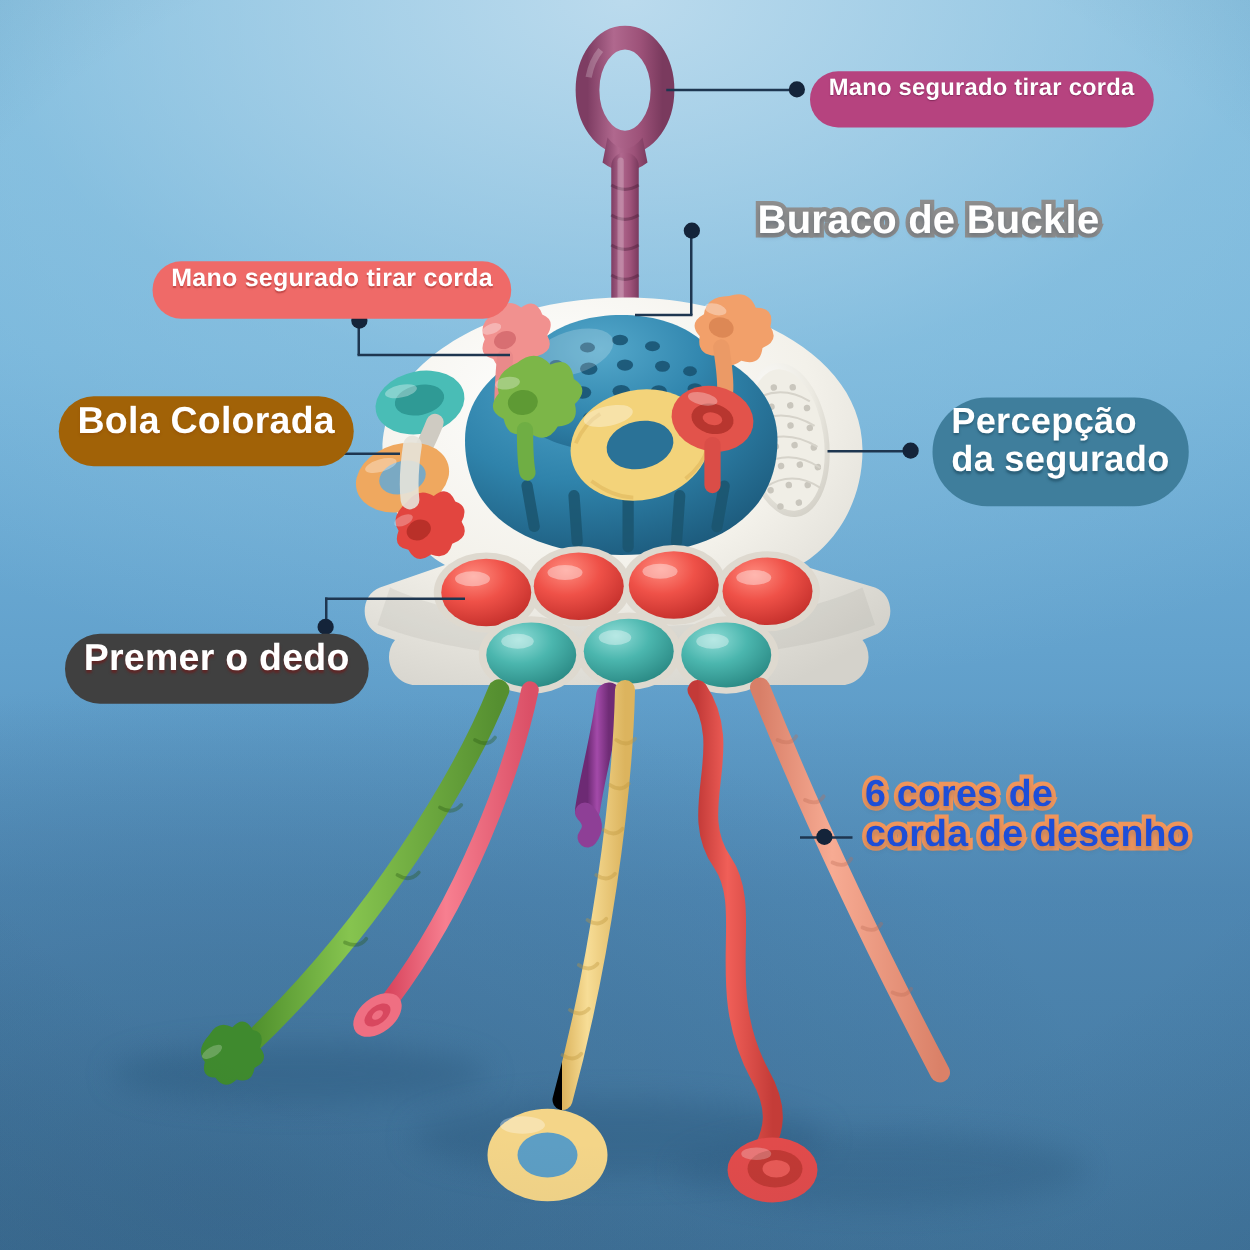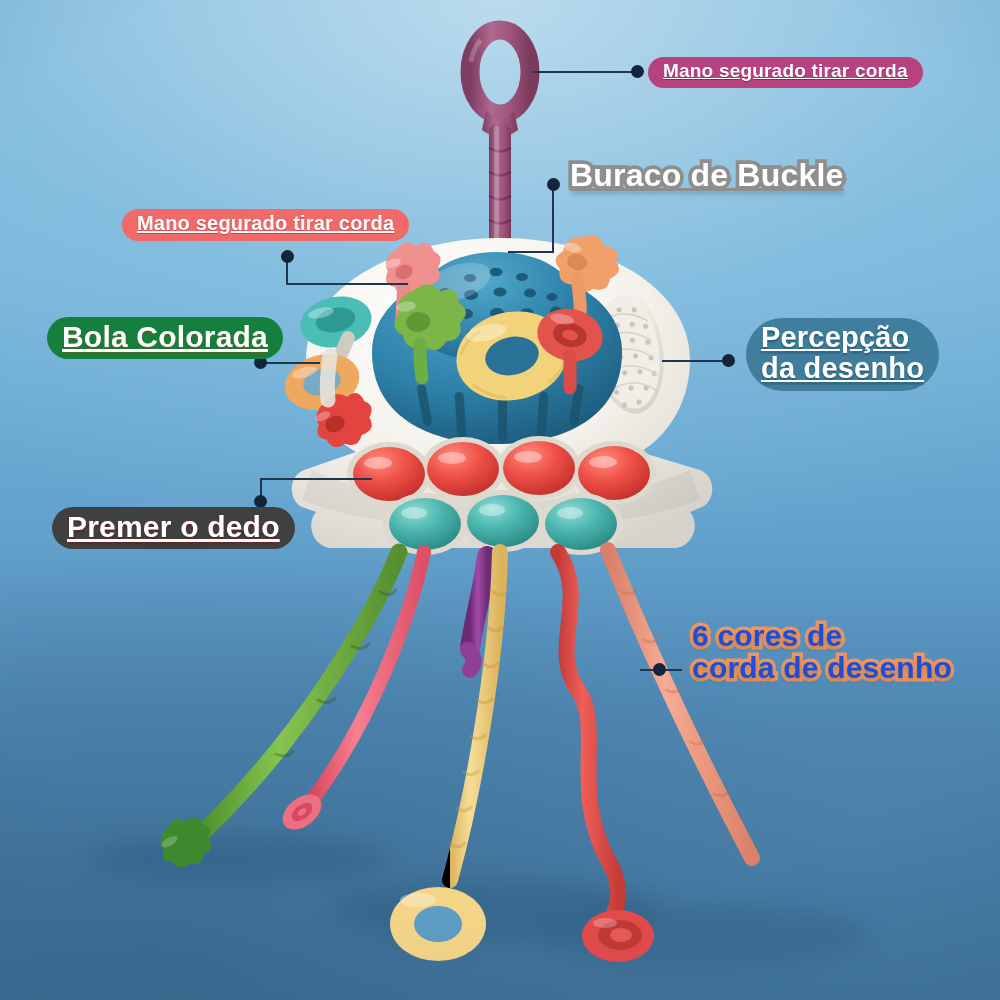--- a/index.html
+++ b/index.html
@@ -37,28 +37,27 @@
   .label{
     position:absolute;
     font-weight:bold;
     color:#ffffff;
     line-height:1.08;
     white-space:pre-line;
     letter-spacing:.2px;
   }
   .label.pill{
     border-radius:999px;
-    padding:4px 15px 6px 15px;
-    text-decoration:underline;
+    padding:4px 15px 20px 15px;
   }
   .lab-magenta{background:#b6437f;font-size:19px;padding:3px 13px 5px;
       text-shadow:0 1px 1px rgba(90,20,60,.55);}
   .lab-coral{background:#ef6a68;font-size:20px;padding:3px 13px 5px;
       text-shadow:0 1px 1px rgba(150,40,40,.5);}
-  .lab-orange{background:#15803d;font-size:30px;padding:3px 17px 7px;
+  .lab-orange{background:#a16207;font-size:30px;padding:3px 17px 7px;
       text-shadow:0 2px 2px rgba(140,70,10,.45);}
   .lab-red{background:#404040;font-size:30px;padding:3px 17px 7px;
       text-shadow:0 2px 2px rgba(130,10,10,.5);}
   .lab-teal{background:#3f7e9c;font-size:29px;padding:5px 17px 9px;
       text-shadow:0 2px 2px rgba(20,60,80,.5);}
   .lab-stroke-grey{
     font-size:32px;
     color:#ffffff;
     -webkit-text-stroke:7px #8e8e8e;
     paint-order:stroke fill;
@@ -464,27 +463,27 @@
 
   <div class="leader h" style="left:260px;top:478px;width:112px;"></div>
   <div class="leader v" style="left:260px;top:478px;height:22px;"></div>
   <div class="dot" style="left:254px;top:495px;"></div>
 
   <div class="leader h" style="left:640px;top:669px;width:42px;"></div>
   <div class="dot" style="left:653px;top:663px;"></div>
 
   <div class="label pill lab-magenta" style="left:648px;top:57px;">Mano segurado tirar corda</div>
 
-  <div class="label lab-stroke-grey" style="left:570px;top:158px;text-decoration:underline;">Buraco de Buckle</div>
+  <div class="label lab-stroke-grey" style="left:606px;top:158px;">Buraco de Buckle</div>
 
   <div class="label pill lab-coral" style="left:122px;top:209px;">Mano segurado tirar corda</div>
 
   <div class="label pill lab-orange" style="left:47px;top:317px;">Bola Colorada</div>
 
   <div class="label pill lab-teal" style="left:746px;top:318px;">Percepção
-da desenho</div>
+da segurado</div>
 
   <div class="label pill lab-red" style="left:52px;top:507px;">Premer o dedo</div>
 
   <div class="label lab-stroke-orange" style="left:692px;top:620px;">6 cores de
 corda de desenho</div>
 
 </div>
 
 </body></html>

